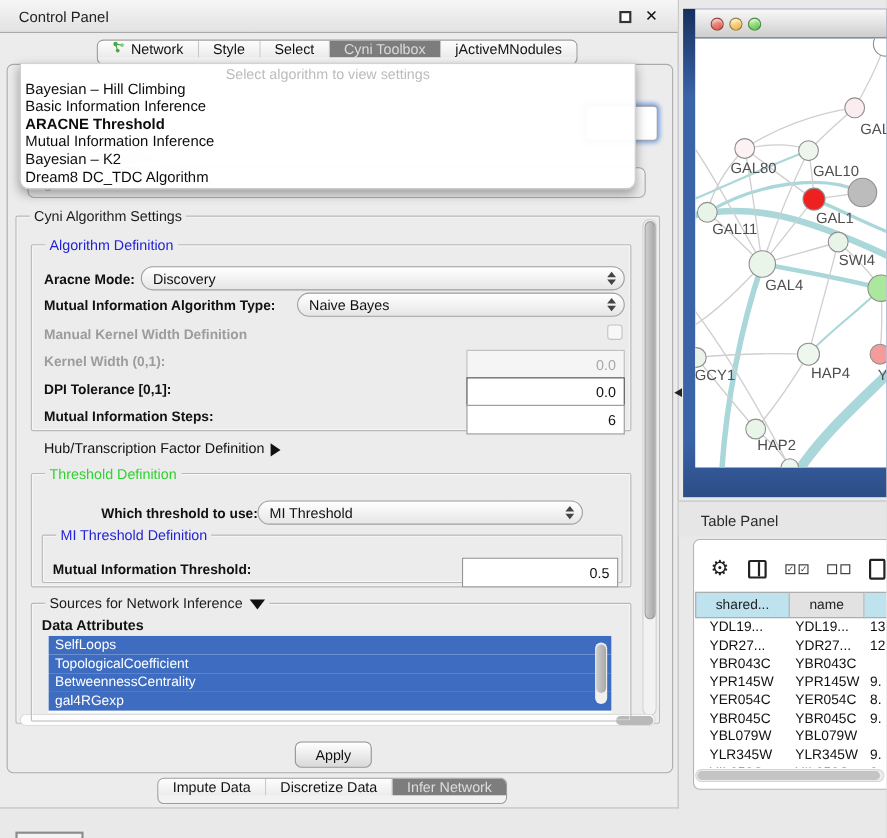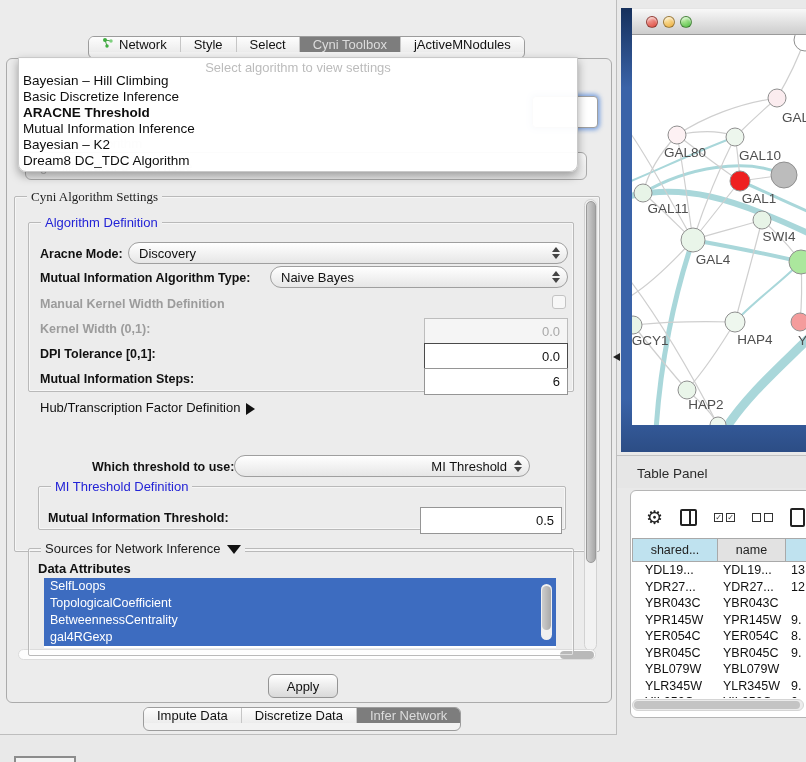--- a/index.html
+++ b/index.html
@@ -131,20 +131,25 @@
 
   svg text { font-family:"Liberation Sans","DejaVu Sans",sans-serif; }
 </style>
 </head>
 <body>
 
 <div class="screen">
 
   <div class="abs cp-window">
 
+    <div class="abs cp-titlebar">
+      <div class="abs cp-title">Control Panel</div>
+      <div class="abs float-icon"></div>
+      <div class="abs close-icon">✕</div>
+    </div>
 
     <div class="abs tabgroup top-tabs">
       <div class="tab">
         <span>
           <svg width="12" height="12" viewBox="0 0 12 12">
             <line x1="3" y1="3" x2="9" y2="4" stroke="#4a9a4a" stroke-width="1"></line>
             <line x1="3" y1="3" x2="5" y2="9" stroke="#4a9a4a" stroke-width="1"></line>
             <circle cx="3" cy="3" r="2" fill="#3fae3f"></circle>
               <circle cx="9" cy="4" r="1.7" fill="#7fd07f"></circle>
               <circle cx="5" cy="9" r="1.7" fill="#3fae3f"></circle>
@@ -171,29 +176,29 @@
     <div class="abs ghost-label">Inference Algorithm</div>
     <div class="abs ghost-combo">
       <span>gal-filtered.sif default node</span>
     </div>
     <div class="abs focus-box"></div>
 
     <div class="abs algo-popup">
       <div class="algo-ph">Select algorithm to view settings</div>
       <div id="algo-list">
           <div class="algo-item">Bayesian – Hill Climbing</div>
-          <div class="algo-item">Basic Discretize Inference</div>
+          <div class="algo-item">Basic Information Inference</div>
           <div class="algo-item bold">ARACNE Threshold</div>
           <div class="algo-item">Mutual Information Inference</div>
           <div class="algo-item">Bayesian – K2</div>
           <div class="algo-item">Dream8 DC_TDC Algorithm</div>
         </div>
     </div>
 
-    <div class="grp" style="left:14px; top:196px; width:586px; height:356px;font-family:Liberation Serif, serif;">
+    <div class="grp" style="left:14px; top:196px; width:586px; height:462px;">
       <div class="grp-legend">Cyni Algorithm Settings</div>
     </div>
 
     <div class="abs vscroll"></div>
     <div class="abs vthumb"></div>
     <div class="abs hscroll"></div>
     <div class="abs hthumb"></div>
 
     <div class="grp" style="left:28px; top:222px; width:546px; height:170px;">
       <div class="grp-legend blue">Algorithm Definition</div>
@@ -232,23 +237,26 @@
 
     <div class="lbl b" style="left:40px; top:372px;">Mutual Information Steps:</div>
     <div class="field" style="left:424px; top:368px; width:144px;">
       <span>6</span>
     </div>
 
     <div class="lbl" style="left:40px; top:400px; font-size:13px;">
       <span>Hub/Transcription Factor Definition</span><span class="tri-right"></span>
     </div>
 
+    <div class="grp" style="left:28px; top:430px; width:546px; height:104px;">
+      <div class="grp-legend green">Threshold Definition</div>
+    </div>
 
     <div class="lbl b" style="left:92px; top:460px;text-align:right;">Which threshold to use:</div>
-    <div class="combo" style="left:234px; top:455px; width:296px;justify-content:flex-end;">
+    <div class="combo" style="left:234px; top:455px; width:296px;">
       <span>MI Threshold</span>
       <span class="arrows">
           <i class="up"></i>
           <i class="dn"></i>
         </span>
     </div>
 
     <div class="grp" style="left:38px; top:486px; width:528px; height:44px;">
       <div class="grp-legend blue">MI Threshold Definition</div>
     </div>

